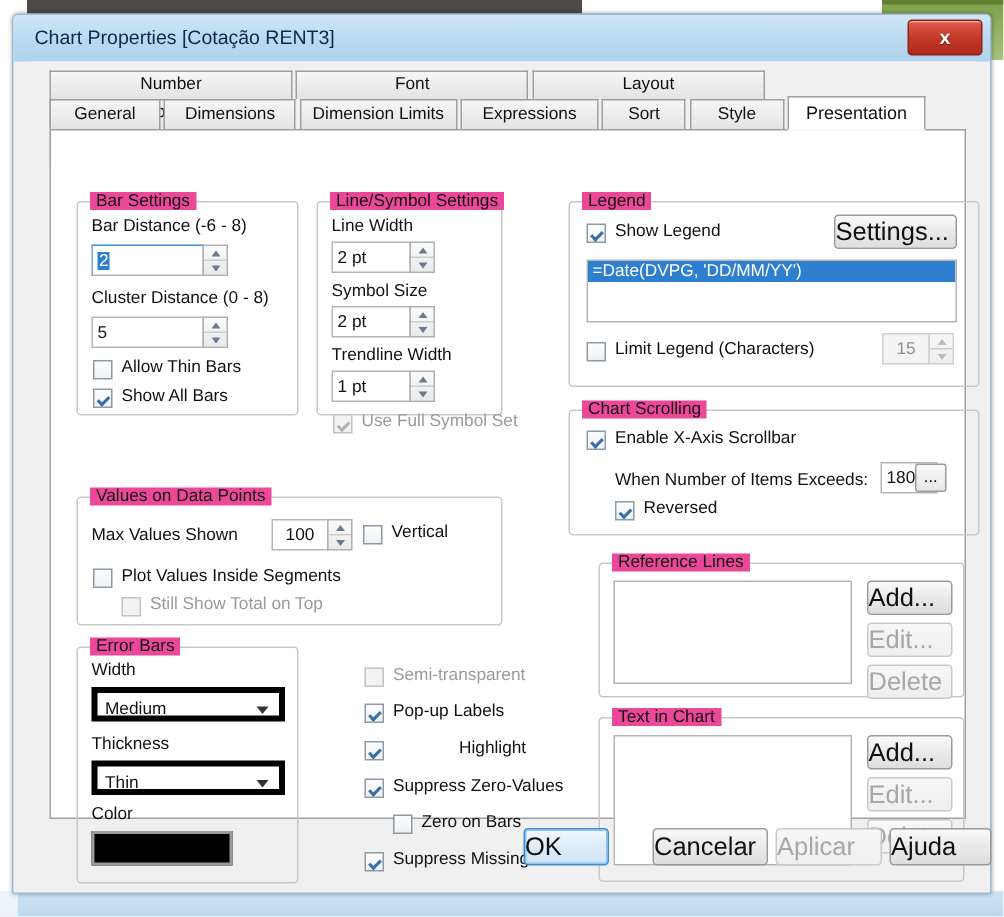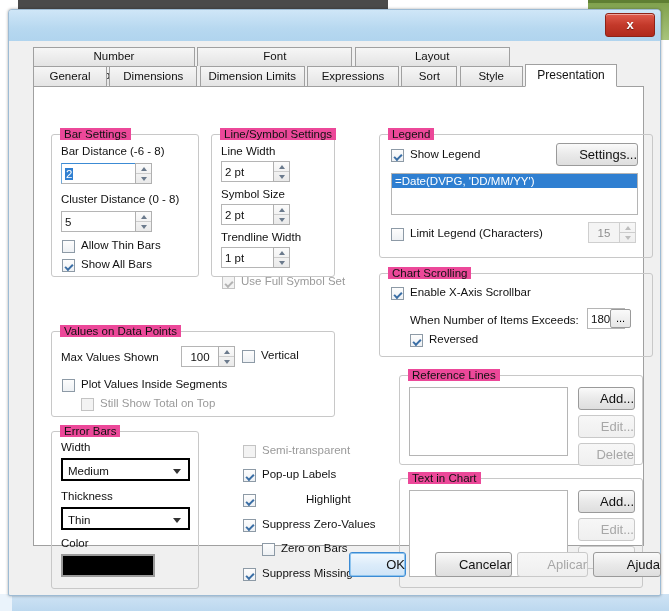--- a/index.html
+++ b/index.html
@@ -110,21 +110,21 @@
     border-left:2px solid #3a6ea5;border-bottom:2px solid #3a6ea5;transform:rotate(-45deg);
   }
   .cb.dis{border-color:#c3c3c3;background:#f3f3f3;}
   .cb.dis.on::after{border-left-color:#b3b3b3;border-bottom-color:#b3b3b3;}
 
   
   .btn{
     position:absolute;box-sizing:border-box;height:23px;
     background:linear-gradient(to bottom,#fafafa,#eaeaea 48%,#dedede);
     border:1px solid #9a9a9a;border-radius:3px;
-    font-size:13px;color:#111;text-align:right;line-height:21px;cursor:pointer;
+    font-size:17px;color:#111;text-align:left;line-height:21px;cursor:pointer;
     white-space:nowrap;
   }
   .btn.dis{color:#a7a7a7;border-color:#c9c9c9;background:linear-gradient(to bottom,#f7f7f7,#efefef);}
   .btn.focus{
     border:1px solid #3c8bd4;box-shadow:0 0 0 1px #8ec4ee inset;
     background:linear-gradient(to bottom,#f3f9fe,#dcecfa 50%,#cfe4f7);
   }
   .smallbtn{
     position:absolute;box-sizing:border-box;width:21px;height:19px;
     background:linear-gradient(to bottom,#fafafa,#e6e6e6);
@@ -134,21 +134,21 @@
 
   
   .listbox{position:absolute;box-sizing:border-box;border:1px solid #b5b5b5;background:#fff;overflow:hidden;}
   .selrow{
     margin:0;padding:1px 3px;background:#2f7fd1;color:#fff;font-size:11.5px;white-space:nowrap;
   }
 
   
   .combo{
     position:absolute;box-sizing:border-box;height:23px;
-    border:2px solid #000000;background:#fff;font-size:11.5px;color:#111;
+    border:4px solid #000000;background:#fff;font-size:11.5px;color:#111;
     padding:3px 20px 0 5px;line-height:16px;cursor:pointer;white-space:nowrap;overflow:hidden;
   }
   .combo .cbarrow{
     position:absolute;right:7px;top:9px;width:0;height:0;
     border-left:4px solid transparent;border-right:4px solid transparent;border-top:5px solid #333;
   }
   .colorswatch{
     position:absolute;box-sizing:border-box;border:2px solid #9a9a9a;background:#000000;cursor:pointer;
   }
 </style>
@@ -168,20 +168,21 @@
     <div class="bg-caret" style="left:132px;top:10px;"></div>
   </div>
   <div class="bg-greenish"></div>
   <div class="bg-greenline"></div>
   <div class="bg-bottom"></div>
   <div class="bg-bottom-left"></div>
 
   <div class="dialog">
 
     <div class="titlebar">
+      <div class="title-text">Chart Properties [Cotação RENT3]</div>
       <div class="close-btn">x</div>
     </div>
 
     <div class="client">
 
       <div class="tabrow">
         <div class="tab" style="width:162px;">Number</div>
         <div class="tab" style="width:155px;">Font</div>
         <div class="tab" style="width:155px;">Layout</div>
         <div class="tab" style="width:152px;">Caption</div>

